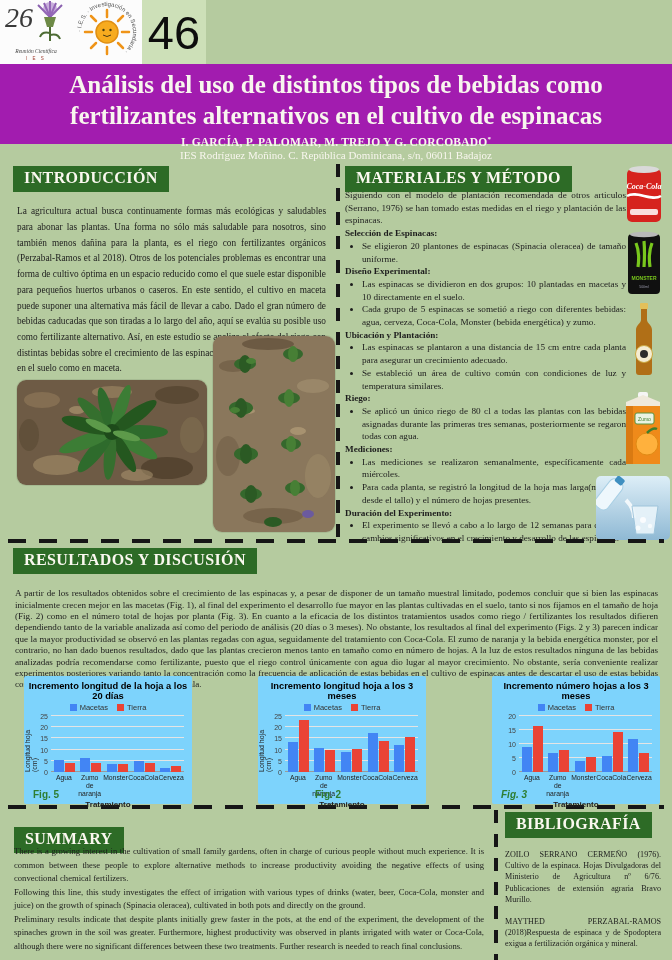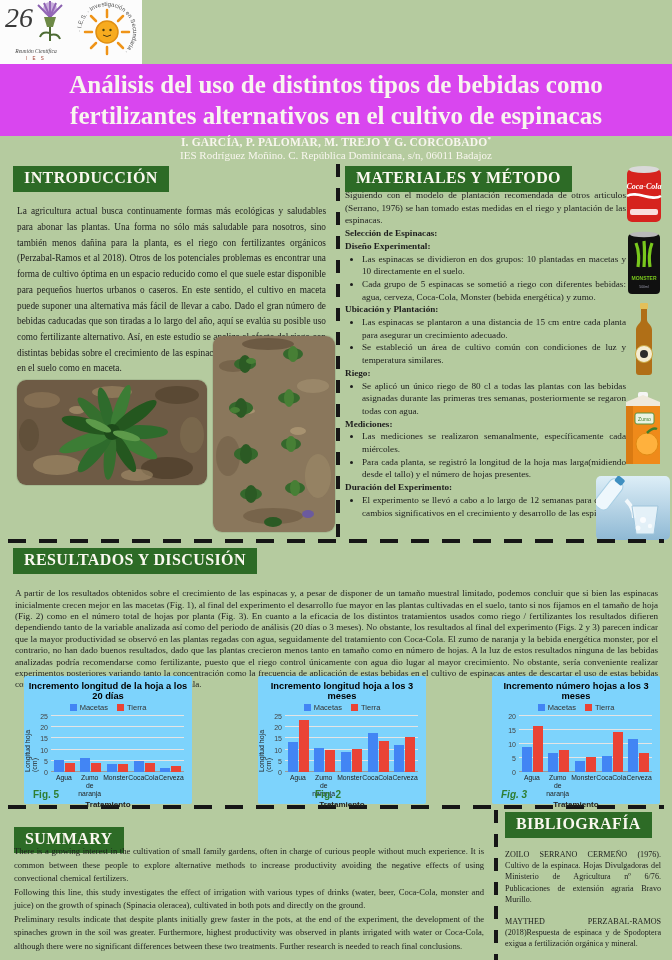--- a/index.html
+++ b/index.html
@@ -15,21 +15,21 @@
   .logo-sub{position:absolute;left:0;right:0;bottom:3px;text-align:center;font-size:4.5px;letter-spacing:2px;color:#a03c2e;font-family:"Liberation Sans",sans-serif;}
   .topbar-center{flex:1;background:#d9d3e3;text-align:center;color:#4c4c4c;
                  font-family:"Liberation Sans",sans-serif;font-weight:bold;}
   .tc1{font-size:16px;margin-top:11px;transform:scaleX(.9);}
   .tc2{font-size:16px;margin-top:3px;transform:scaleX(.9);}
   .logo-sun{width:70px;background:#fcfcfc;flex:0 0 auto;overflow:hidden;}
   .badge{width:64px;background:#cde0b8;flex:0 0 auto;display:flex;align-items:center;justify-content:center;
          font-family:"Liberation Sans",sans-serif;font-size:47px;color:#0d0d0d;}
 
   
-  .titleband{position:absolute;top:64px;left:0;right:0;height:72px;background:#d946ef;
+  .titleband{position:absolute;top:64px;left:0;right:0;height:80px;background:#a21caf;
              color:#f8f6ee;text-align:center;}
   .t-line{font-size:25px;font-weight:bold;line-height:31px;}
   .t-line.first{padding-top:5px;}
   .t-authors{font-size:11.5px;font-weight:bold;margin-top:4px;letter-spacing:.2px;}
   .t-authors sup{font-size:7px;}
   .t-affil{font-size:11px;margin-top:1px;}
 
   
   .sec-head{position:absolute;background:#2d6b26;color:#faf8ef;font-weight:bold;
             padding:3px 11px 5px;font-size:16px;letter-spacing:.4px;}
@@ -141,20 +141,21 @@
         </g>
         <circle cx="35" cy="32" r="11" fill="#f7ab1f" stroke="#e08f12" stroke-width="1.5"></circle>
         <circle cx="31.5" cy="30" r="1.2" fill="#4a3a10"></circle>
         <circle cx="38.5" cy="30" r="1.2" fill="#4a3a10"></circle>
         <path d="M31 35 q4 3 8 0" stroke="#4a3a10" fill="none"></path>
         <text font-size="6" fill="#555" font-family="Liberation Sans, sans-serif">
           <textPath href="#suntxt">· I.E.S. · Investigación en Secundaria ·</textPath>
         </text>
       </svg>
     </div>
+    <div class="badge">46</div>
   </header>
 
   <section class="titleband">
     <div class="t-line first">Análisis del uso de distintos tipos de bebidas como</div>
     <div class="t-line">fertilizantes alternativos en el cultivo de espinacas</div>
     <div class="t-authors"><span>I. GARCÍA, P. PALOMAR, M. TREJO Y G. CORCOBADO</span><sup>*</sup></div>
     <div class="t-affil">IES Rodríguez Moñino. C. República Dominicana, s/n, 06011 Badajoz</div>
   </section>
 
   <div class="sec-head h-intro">INTRODUCCIÓN</div>
@@ -275,20 +276,23 @@
             <ellipse rx="6" ry="4" fill="#6b5a9e"></ellipse>
           </g>
       </g>
     </svg>
   </div>
 
   <div class="copy methods-body">
     <p class="m-intro">Siguiendo con el modelo de plantación recomendada de otros articulos (Serrano, 1976) se han tomado estas medidas en el riego y plantación de las espinacas.</p>
     <div id="methods-blocks">
         <div class="m-label">Selección de Espinacas:</div>
+        <ul class="m-list">
+          <li>Se eligieron 20 plantones de espinacas (Spinacia oleracea) de tamaño uniforme.</li>
+        </ul>
         <div class="m-label">Diseño Experimental:</div>
         <ul class="m-list">
           <li>Las espinacas se dividieron en dos grupos: 10 plantadas en macetas y 10 directamente en el suelo.</li>
           <li>Cada grupo de 5 espinacas se sometió a riego con diferentes bebidas: agua, cerveza, Coca-Cola, Monster (bebida energética) y zumo.</li>
         </ul>
         <div class="m-label">Ubicación y Plantación:</div>
         <ul class="m-list">
           <li>Las espinacas se plantaron a una distancia de 15 cm entre cada planta para asegurar un crecimiento adecuado.</li>
           <li>Se estableció un área de cultivo común con condiciones de luz y temperatura similares.</li>
         </ul>

